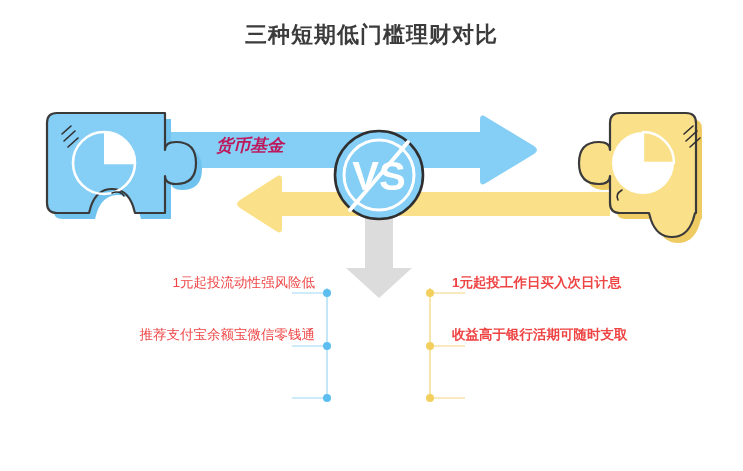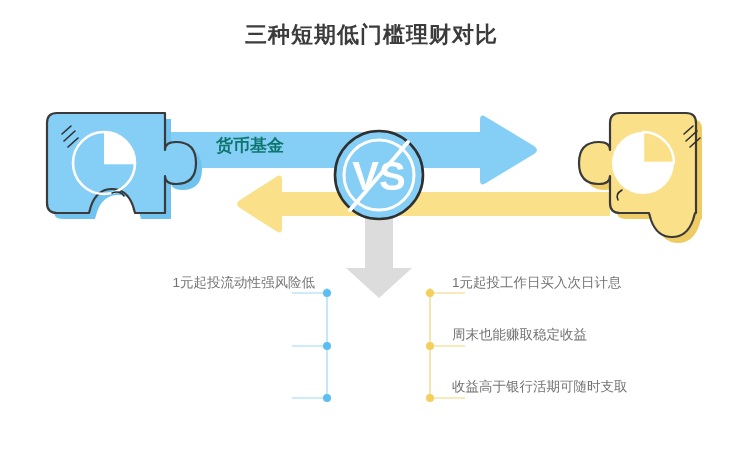--- a/index.html
+++ b/index.html
@@ -40,22 +40,23 @@
     top: 0;
     width: 743px;
     height: 471px;
   }
 
   
   .arrow-label {
     position: absolute;
     font-size: 17px;
     font-weight: bold;
-    color: #0f766e;
+    color: #be185d;
     white-space: nowrap;
+    font-style: italic;
   }
   .label-left-arrow {
     left: 216px;
     top: 134px;
   }
   .label-right-arrow {
     left: 450px;
     top: 193px;
   }
 
@@ -65,26 +66,27 @@
     top: 272px;
     width: 250px;
   }
   .list-left {
     left: 77px;
     text-align: right;
   }
   .list-right {
     left: 440px;
     text-align: left;
+    font-weight: bold;
   }
   .list-item {
     height: 52px;
     line-height: 22px;
     font-size: 13.5px;
-    color: #737373;
+    color: #ef4444;
     white-space: nowrap;
   }
   .list-left .list-item {
     padding-right: 12px;
   }
   .list-right .list-item {
     padding-left: 12px;
   }
 </style>
 </head>
@@ -171,21 +173,21 @@
       <circle cx="430" cy="346" r="4" fill="#F3CF5E"></circle>
       <circle cx="430" cy="398" r="4" fill="#F3CF5E"></circle>
     </g>
   </svg>
 
   <div class="arrow-label label-left-arrow">货币基金</div>
 
 
   <div class="list list-left">
     <div class="list-item">1元起投流动性强风险低</div>
+    <div class="list-item">推荐支付宝余额宝微信零钱通</div>
   </div>
 
   <div class="list list-right">
     <div class="list-item">1元起投工作日买入次日计息</div>
-    <div class="list-item">周末也能赚取稳定收益</div>
     <div class="list-item">收益高于银行活期可随时支取</div>
   </div>
 
 </div>
 
 </body></html>

